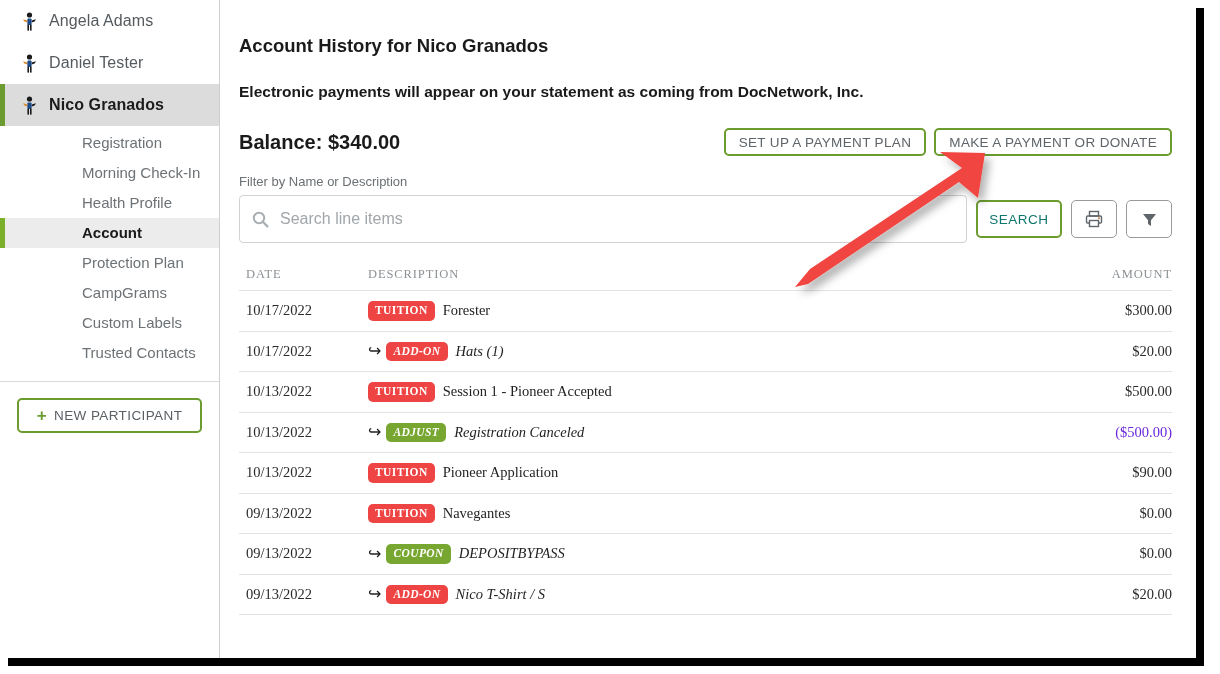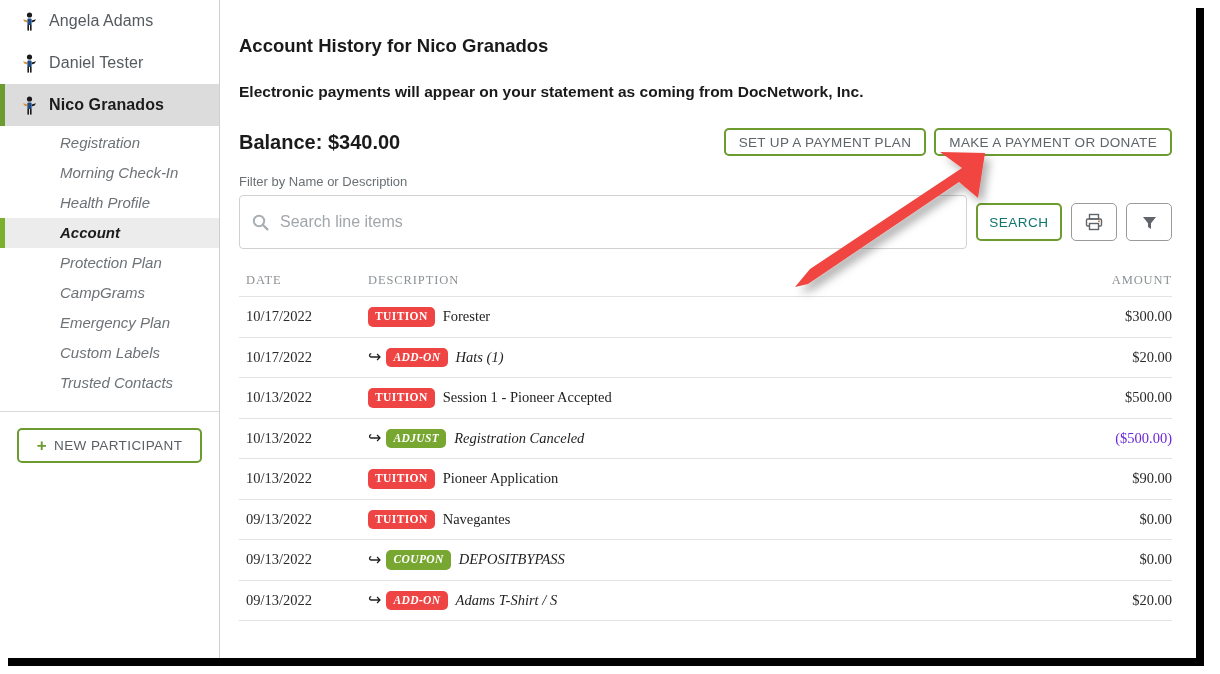--- a/index.html
+++ b/index.html
@@ -79,24 +79,23 @@
     height: 19px;
     flex: none;
     display: block;
   }
 
   .subnav { margin-top: 2px; }
   .subitem {
     position: relative;
     height: 30px;
     line-height: 30px;
-    padding-left: 60px;
+    padding-left: 82px;
     box-sizing: border-box;
     font-size: 15px;
-    font-style: italic;
     color: #6d7276;
     cursor: pointer;
     white-space: nowrap;
   }
   .subitem.active {
     background: #ececec;
     color: #1b1b1b;
     font-weight: bold;
   }
   .subitem.active::before {
@@ -200,21 +199,21 @@
   .search-row {
     display: flex;
     align-items: center;
     gap: 9px;
     margin-top: 6px;
   }
   .search-box {
     flex: 1;
     display: flex;
     align-items: center;
-    height: 54px;
+    height: 48px;
     border: 1px solid #d2d2d2;
     border-radius: 4px;
     background: #ffffff;
     padding: 0 12px;
     box-sizing: border-box;
   }
   .search-box .magnifier { flex: none; margin-right: 9px; display: block; }
   .search-box input {
     border: none;
     outline: none;
@@ -363,21 +362,20 @@
             <span class="pname">Nico Granados</span>
           </div>
         </div>
       <div class="subnav" id="subnav">
           <div class="subitem">Registration</div>
           <div class="subitem">Morning Check-In</div>
           <div class="subitem">Health Profile</div>
           <div class="subitem active">Account</div>
           <div class="subitem">Protection Plan</div>
           <div class="subitem">CampGrams</div>
-          <div class="subitem">Emergency Plan</div>
           <div class="subitem">Custom Labels</div>
           <div class="subitem">Trusted Contacts</div>
         </div>
       <div class="sidebar-sep"></div>
       <div class="new-participant">
         <span class="plus">+</span>
         <span>NEW PARTICIPANT</span>
       </div>
     </div>
 
@@ -502,21 +500,21 @@
                 </div>
               </td>
               <td class="col-amt amt">$0.00</td>
             </tr>
             <tr>
               <td class="col-date">09/13/2022</td>
               <td class="col-desc">
                 <div class="desc-cell">
                   <span class="child-arrow">↪</span>
                   <span class="badge blue italic">ADD-ON</span>
-                  <span class="desc-text italic">Adams T-Shirt / S</span>
+                  <span class="desc-text italic">Nico T-Shirt / S</span>
                 </div>
               </td>
               <td class="col-amt amt">$20.00</td>
             </tr>
           </tbody>
       </table>
 
     </div>
   </div>
 

